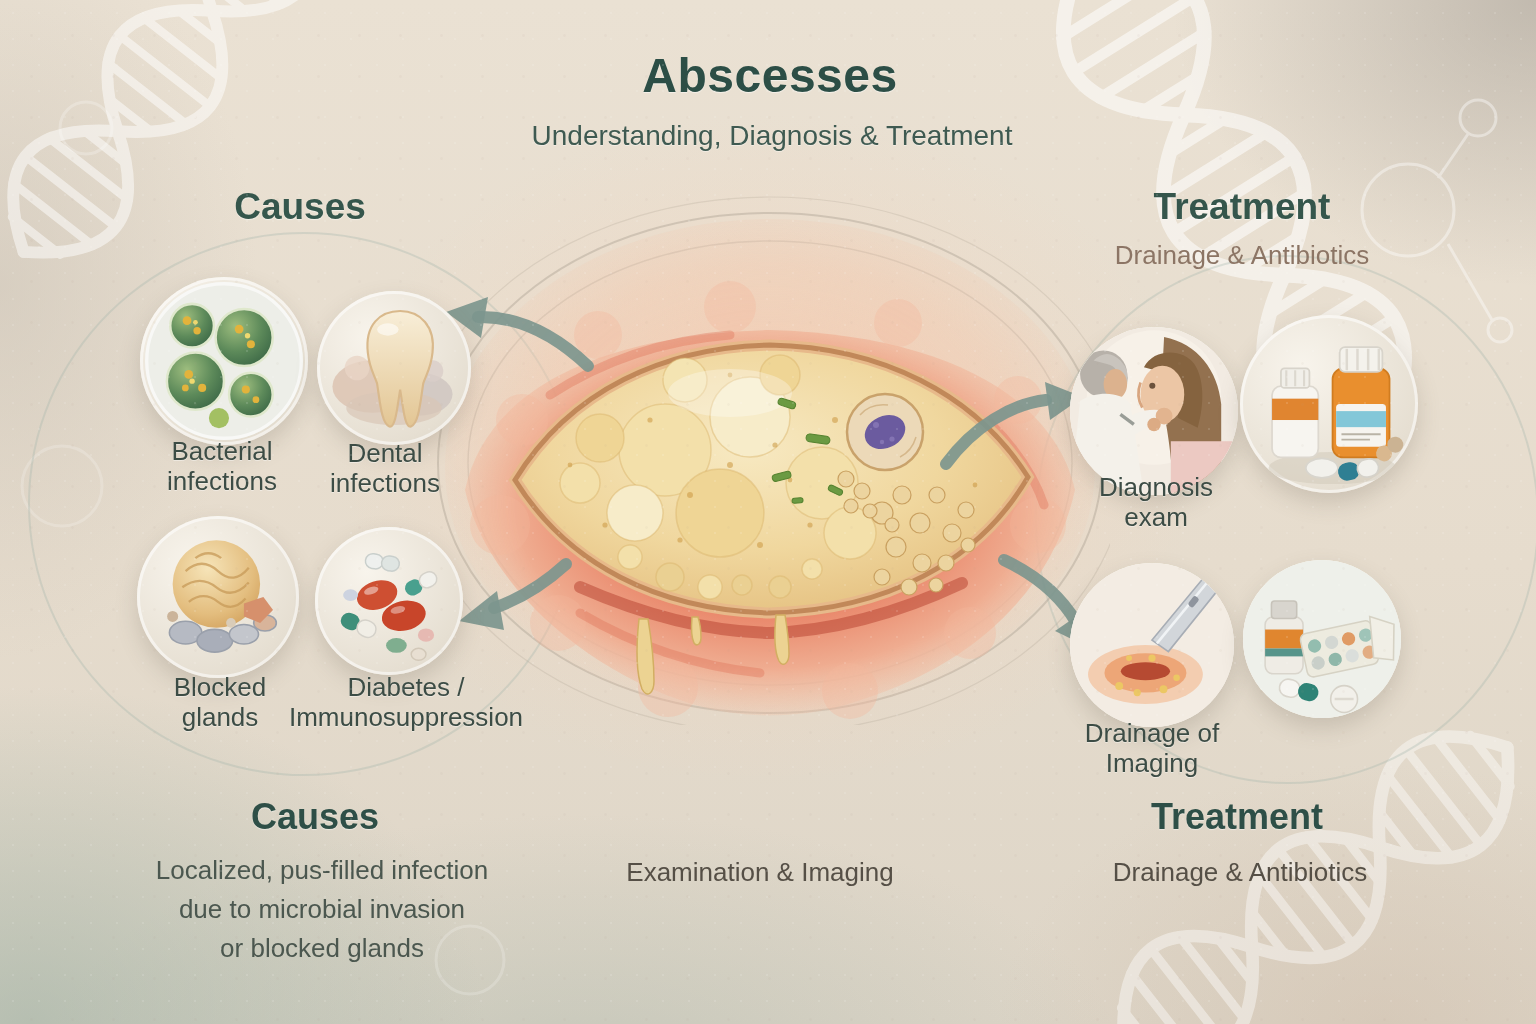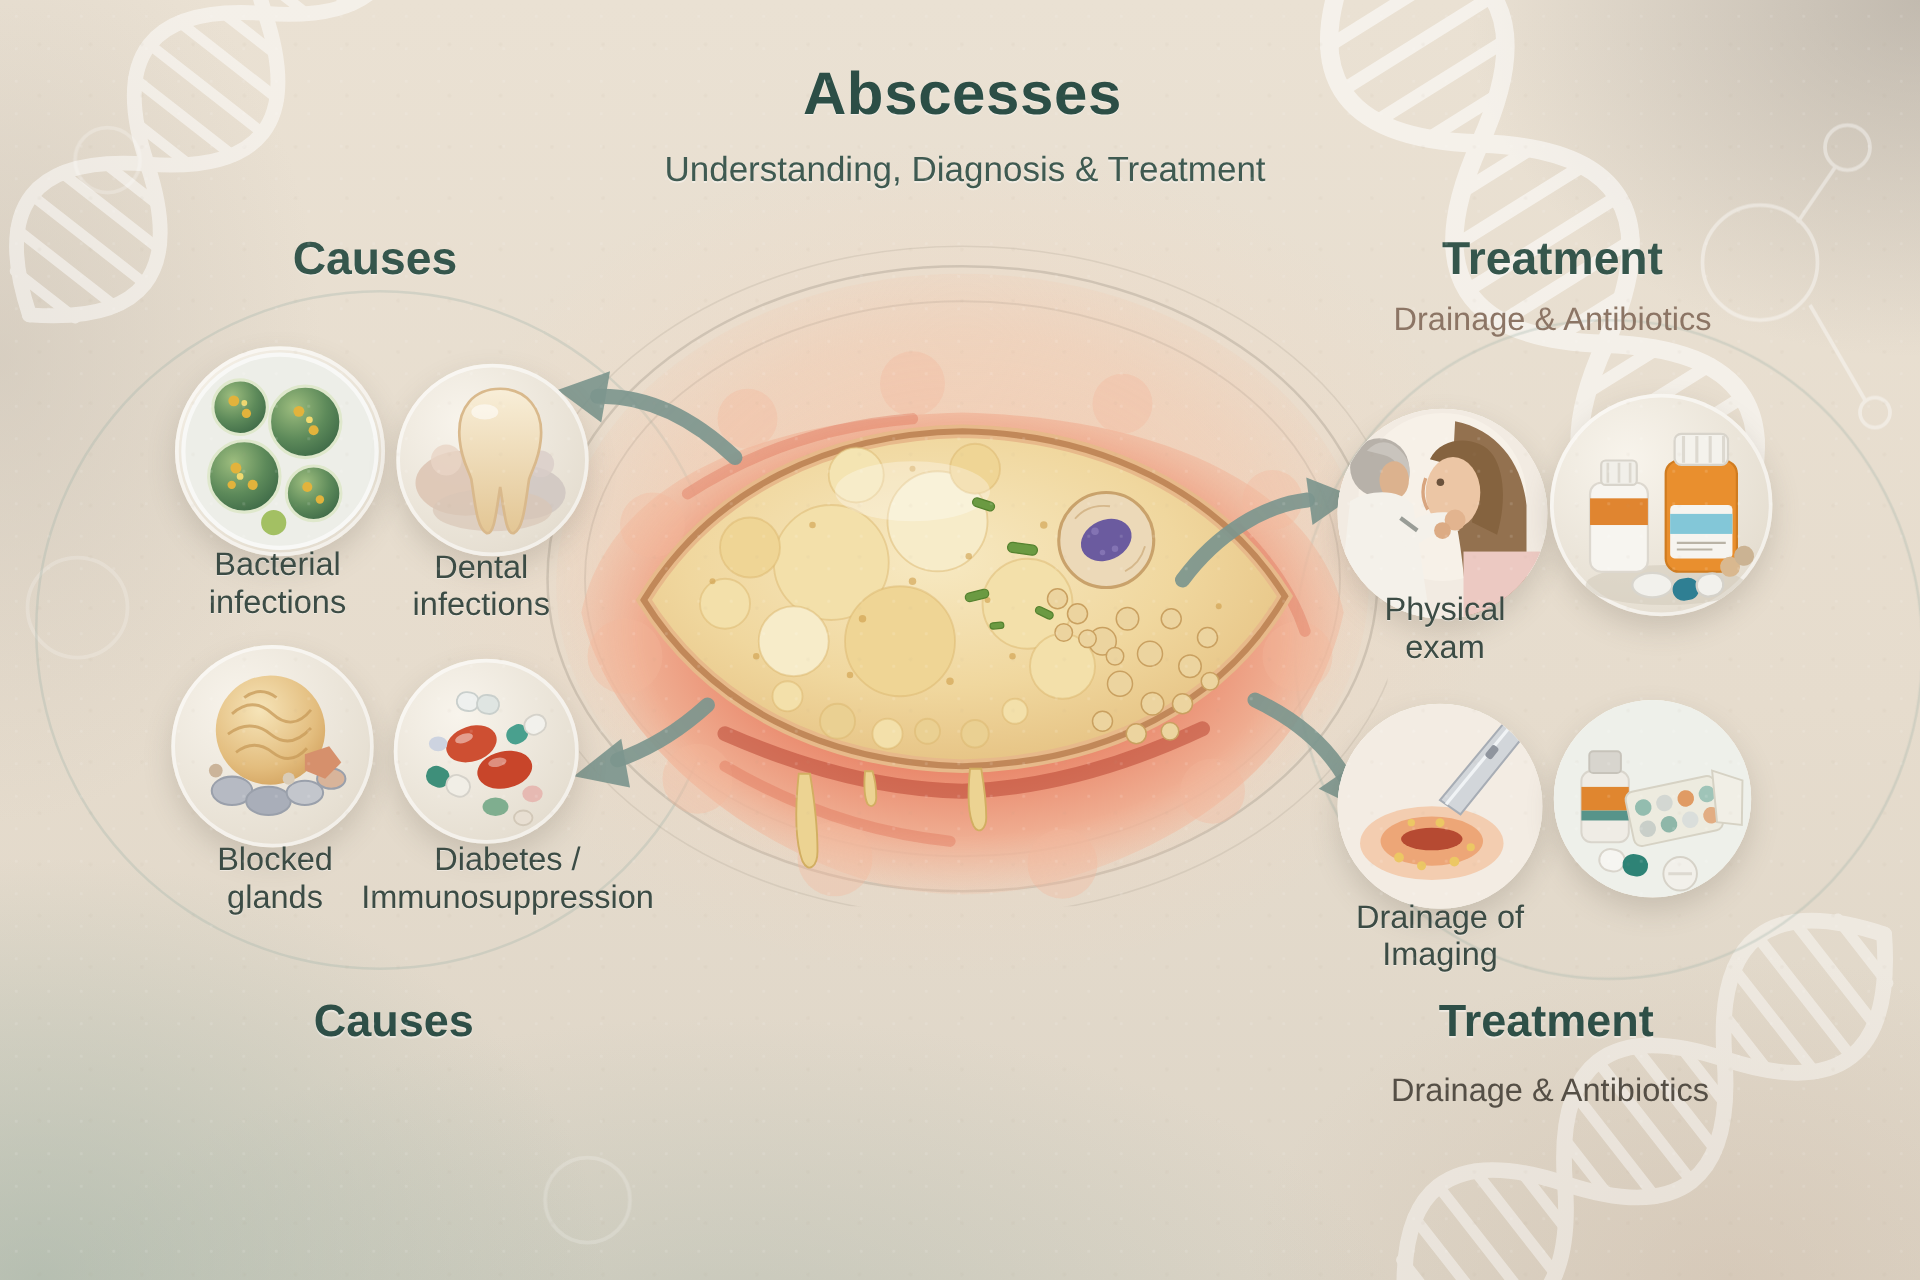--- a/index.html
+++ b/index.html
@@ -387,21 +387,21 @@
       <path d="M14,20 q8,-8 16,0 q6,6 4,14 l-6,-2 q2,-8 -6,-10 z" fill="#c9c4bd"></path>
       <ellipse cx="27" cy="34" rx="7" ry="9" fill="#dcb28e"></ellipse>
       <path d="M6,44 C16,38 30,38 36,46 L44,100 L0,100 Z" fill="#f4f1ea"></path>
       <path d="M28,58 C38,50 48,48 56,50 L58,58 C48,58 40,62 34,68 Z" fill="#f4f1ea"></path>
       <circle cx="56" cy="53" r="5" fill="#e2b astonishing" opacity="0"></circle>
       <circle cx="56" cy="53" r="5" fill="#e2b48f"></circle>
       <circle cx="50" cy="58" r="4" fill="#dcab84"></circle>
       <path d="M30,52 l8,6" stroke="#3f4a44" stroke-width="2" opacity=".5"></path>
     </svg>
   </div>
-  <div class="abs ctr lbl" style="left:1156px; top:472px">Physical
+  <div class="abs ctr lbl" style="left:1156px; top:472px">Diagnosis
 exam</div>
 
   <div class="abs circle" style="left:1240px; top:315px; width:178px; height:178px">
     <svg viewBox="0 0 100 100">
       <ellipse cx="52" cy="86" rx="36" ry="9" fill="#cfc7b8" opacity=".5"></ellipse>
       <rect x="52" y="30" width="32" height="50" rx="6" fill="#e98f2e" stroke="#d07c20"></rect>
       <rect x="56" y="18" width="24" height="14" rx="3" fill="#f4f2ec" stroke="#d8d4cb"></rect>
       <g stroke="#ddd9d0" stroke-width="1.4">
           <line x1="60" y1="19" x2="60" y2="31"></line>
           <line x1="66" y1="19" x2="66" y2="31"></line>
@@ -481,18 +481,22 @@
       <g transform="rotate(12 36 82)">
         <rect x="23" y="77" width="13" height="11" rx="5.5" fill="#f6f5f1" stroke="#d9d5cc"></rect>
         <rect x="35" y="77" width="13" height="11" rx="5.5" fill="#2e8376"></rect>
       </g>
       <circle cx="64" cy="88" r="8.5" fill="#f2f0ea" stroke="#d6d2c8"></circle>
       <line x1="58" y1="88" x2="70" y2="88" stroke="#ddd9d0" stroke-width="1.5"></line>
     </svg>
   </div>
 
   <div class="abs ctr foot-h" style="left:315px; top:796px">Causes</div>
-
+  <div class="abs ctr foot-b teal" style="left:322px; top:851px">Localized, pus-filled infection
+due to microbial invasion
+or blocked glands</div>
+
+  <div class="abs ctr foot-b warm" style="left:760px; top:853px">Examination &amp; Imaging</div>
 
   <div class="abs ctr foot-h" style="left:1237px; top:796px">Treatment</div>
   <div class="abs ctr foot-b warm" style="left:1240px; top:853px">Drainage &amp; Antibiotics</div>
 
 </div>
 
 </body></html>

